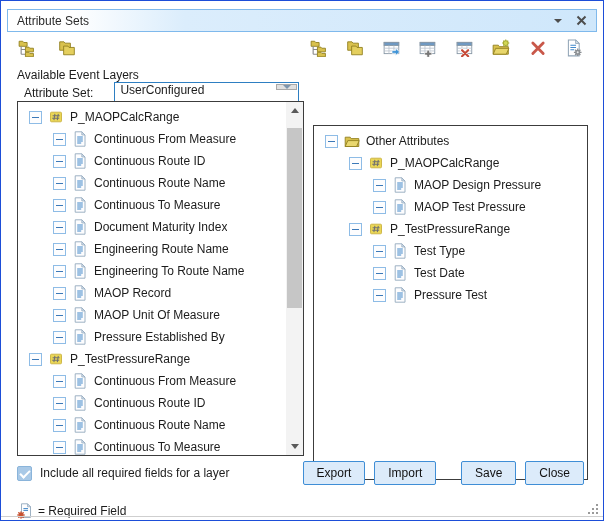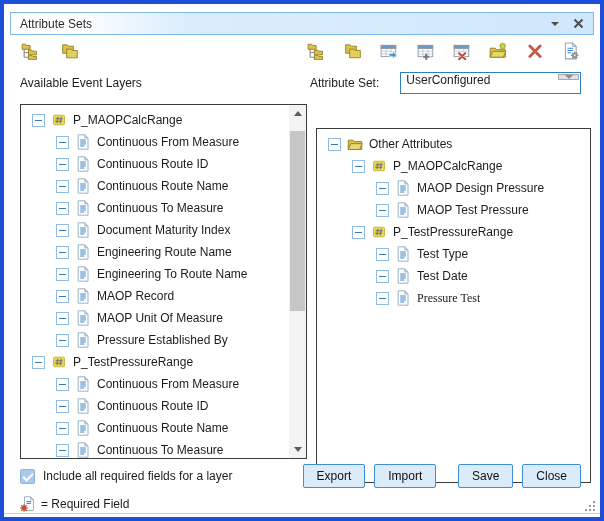--- a/index.html
+++ b/index.html
@@ -1,32 +1,32 @@
 <!DOCTYPE html>
 <html><head>
 <meta charset="utf-8">
 <style>
   html,body{margin:0;padding:0;background:#fff;}
-  .window{position:relative;width:604px;height:521px;background:#fff;border:4px solid #1d4ed8;
+  .window{position:relative;width:604px;height:521px;background:#fff;border:1px solid #1d4ed8;
           box-sizing:border-box;font-family:"Liberation Sans",sans-serif;font-size:12px;color:#1c1c1c;overflow:hidden;}
   
   .titlebar{position:absolute;left:6px;top:8px;right:6px;height:23px;box-sizing:border-box;
             border:1px solid #7fb9ec;display:flex;align-items:center;padding:0 9px;
             background:linear-gradient(90deg,#ffffff 0%,#ffffff 11%,#dbedfc 30%,#cfe7fb 100%);}
   .titlebar .title{flex:1;color:#2b2b2b;}
   .caret-down{width:0;height:0;border-left:4px solid transparent;border-right:4px solid transparent;
               border-top:4px solid #4d4d4d;margin-right:14px;cursor:pointer;}
   .close-x{cursor:pointer;display:flex;align-items:center;}
   
   .toolbar-row{position:absolute;top:37px;left:16px;right:19px;height:22px;display:flex;justify-content:space-between;}
   .tbgroup-left{width:287px;display:flex;gap:20px;}
   .tbgroup-right{width:275px;display:flex;justify-content:space-between;}
   .tb-btn{border:none;background:transparent;padding:1px;margin:0;cursor:pointer;height:22px;}
   
-  .labels-row{position:absolute;top:67px;left:16px;right:19px;height:24px;display:flex;}
+  .labels-row{position:absolute;top:67px;left:16px;right:19px;height:24px;display:flex;flex-direction:column;}
   .avail-label{width:287px;display:flex;align-items:center;}
   .attrset-row{width:275px;margin-left:7px;display:flex;align-items:center;}
   .attrset-label{margin-right:21px;white-space:nowrap;}
   .combo{flex:1;height:22px;box-sizing:border-box;border:1px solid #2e7fc2;background:#fff;display:flex;align-items:flex-start;cursor:pointer;}
   .combo-text{flex:1;display:flex;align-items:center;padding-left:5px;overflow:hidden;}
   .combo-btn{width:21px;margin:1px;background:#e0e0e0;border:1px solid #a9a9a9;box-sizing:border-box;
              display:flex;align-items:center;justify-content:center;cursor:pointer;}
   .combo-arrow{width:0;height:0;border-left:4px solid transparent;border-right:4px solid transparent;border-top:4px solid #7d95ad;}
   
   .panel{position:absolute;top:100px;height:355px;box-sizing:border-box;border:1px solid #3c3c3c;background:#fff;overflow:hidden;}
@@ -48,21 +48,21 @@
   .tri-down{width:0;height:0;border-left:4px solid transparent;border-right:4px solid transparent;border-top:5px solid #5a5a5a;}
   .vthumb{position:absolute;left:1px;width:15px;top:26px;height:180px;background:#c6c6c6;cursor:pointer;}
   
   .footer{position:absolute;top:460px;left:16px;right:19px;display:flex;align-items:flex-start;}
   .f-left{width:287px;}
   .check-row{display:flex;align-items:center;height:24px;}
   .checkbox{width:15px;height:15px;box-sizing:border-box;background:#a9c9e7;border:1px solid #8ab4da;border-radius:2px;
             position:relative;margin-right:8px;flex:none;cursor:pointer;}
   .checkbox::after{content:"";position:absolute;left:2px;top:3px;width:8px;height:4px;
                    border-left:2px solid #fff;border-bottom:2px solid #fff;transform:rotate(-45deg);}
-  .req-row{display:flex;align-items:center;height:22px;margin-top:5px;}
+  .req-row{display:flex;align-items:center;height:22px;margin-top:15px;}
   .req-row svg{margin-right:5px;}
   .f-right{width:290px;margin-left:7px;display:flex;gap:9px;}
   .btn{height:24px;padding:0 13px;background:#dcebfa;border:1px solid #3f8ed6;border-radius:2px;
        font-family:"Liberation Sans",sans-serif;font-size:12px;color:#111;cursor:pointer;}
   .f-spacer{flex:1;}
   
   .bottom-line{position:absolute;left:0;right:0;bottom:3px;height:1px;background:#cfcfcf;}
   .grip{position:absolute;right:4px;bottom:5px;width:11px;height:11px;cursor:nwse-resize;}
   .grip span{position:absolute;left:0;top:0;width:2px;height:2px;background:transparent;
              box-shadow:8px 0 #9a9a9a,4px 4px #9a9a9a,8px 4px #9a9a9a,0 8px #9a9a9a,4px 8px #9a9a9a,8px 8px #9a9a9a;}
@@ -396,21 +396,21 @@
           </svg>
           <span class="tree-label">Test Type</span>
         </div>
         <div class="tree-row" style="padding-left: 52px;">
           <span class="expand-box"></span>
           <svg class="node-icon" width="16" height="16" viewBox="0 0 16 16">
             <use href="#sym-field"></use>
           </svg>
           <span class="tree-label">Test Date</span>
         </div>
-        <div class="tree-row" style="padding-left: 52px; font-family: Liberation Serif, serif;">
+        <div class="tree-row" style="padding-left: 52px;">
           <span class="expand-box"></span>
           <svg class="node-icon" width="16" height="16" viewBox="0 0 16 16">
             <use href="#sym-field"></use>
           </svg>
           <span class="tree-label">Pressure Test</span>
         </div>
       </div>
   </div>
 
   <div class="footer">

